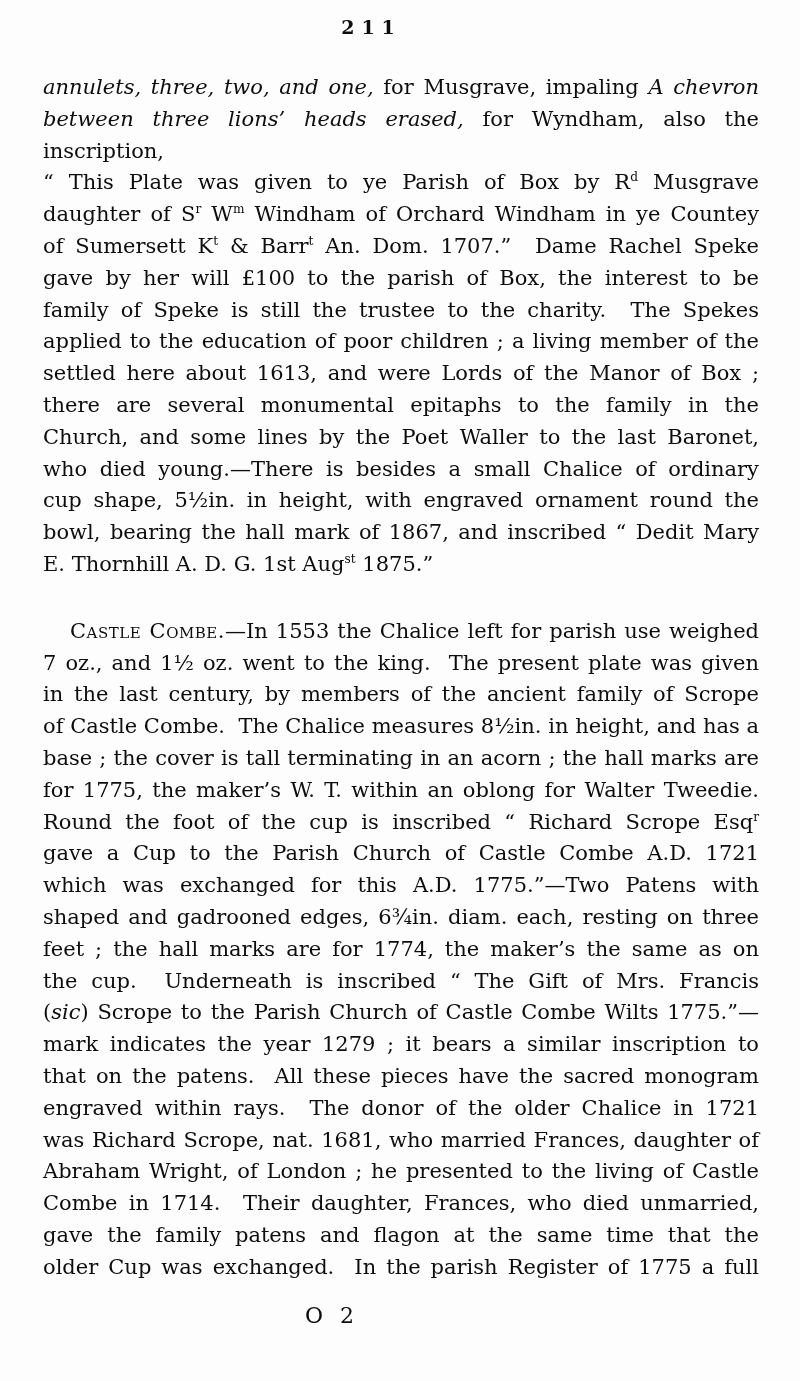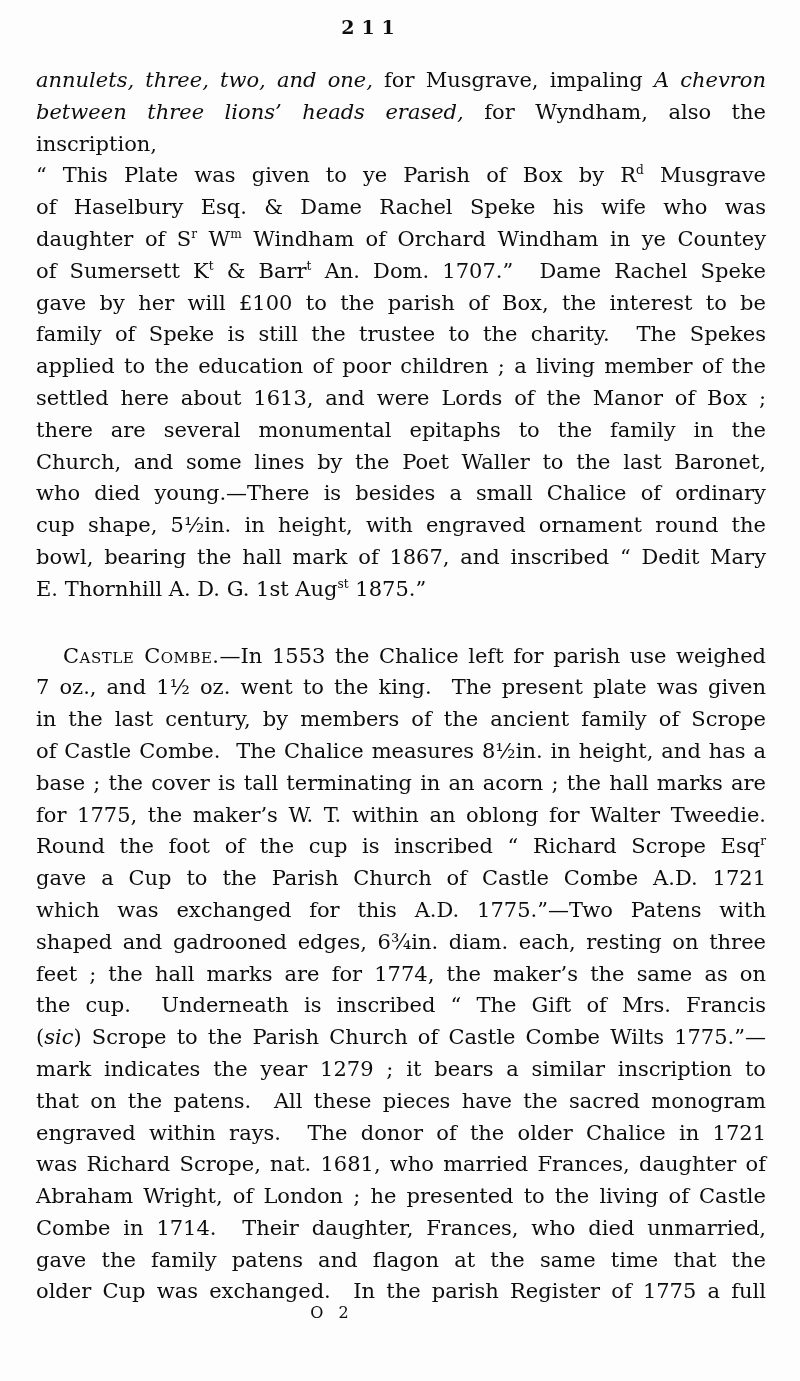--- a/index.html
+++ b/index.html
@@ -31,21 +31,21 @@
     text-indent: 7px; 
   }
   .text-block {
     position: absolute;
     left: 31px;
     top: 60px;
     width: 740px;
     font-size: 21px;
     line-height: 31.8px;
   }
-  .para { margin: 5px; }
+  .para { margin: 12px; }
   .para + .para { margin-top: 35px; }
   .tline {
     text-align: justify;
     text-align-last: justify;
     -moz-text-align-last: justify;
     white-space: normal;
   }
   .tline.noju {
     text-align-last: left;
     -moz-text-align-last: left;
@@ -60,36 +60,35 @@
   .sc {
     font-variant: small-caps;
     letter-spacing: 0.5px;
   }
   .sig {
     position: absolute;
     top: 1303px;
     left: 0;
     width: 664px;
     text-align: center;
-    font-size: 16px;
+    font-size: 22px;
     letter-spacing: 5px;
   }
 </style>
 </head>
 <body>
 
 <div class="page">
   <div class="pageno">211</div>
 
   <div class="text-block">
       <div class="para">
         <div class="tline"><i>annulets, three, two, and one,</i> for Musgrave, impaling <i>A chevron</i></div>
         <div class="tline"><i>between three lions’ heads erased,</i> for Wyndham, also the inscription,</div>
         <div class="tline">“ This Plate was given to ye Parish of Box by R<sup>d</sup> Musgrave</div>
-        <div class="tline">of Haselbury Esq. &amp; Dame Rachel Speke his wife who was</div>
         <div class="tline">daughter of S<sup>r</sup> W<sup>m</sup> Windham of Orchard Windham in ye Countey</div>
         <div class="tline">of Sumersett K<sup>t</sup> &amp; Barr<sup>t</sup> An. Dom. 1707.” &nbsp;Dame Rachel Speke</div>
         <div class="tline">gave by her will £100 to the parish of Box, the interest to be</div>
         <div class="tline">family of Speke is still the trustee to the charity. &nbsp;The Spekes</div>
         <div class="tline">applied to the education of poor children ; a living member of the</div>
         <div class="tline">settled here about 1613, and were Lords of the Manor of Box ;</div>
         <div class="tline">there are several monumental epitaphs to the family in the</div>
         <div class="tline">Church, and some lines by the Poet Waller to the last Baronet,</div>
         <div class="tline">who died young.—There is besides a small Chalice of ordinary</div>
         <div class="tline">cup shape, 5½in. in height, with engraved ornament round the</div>

